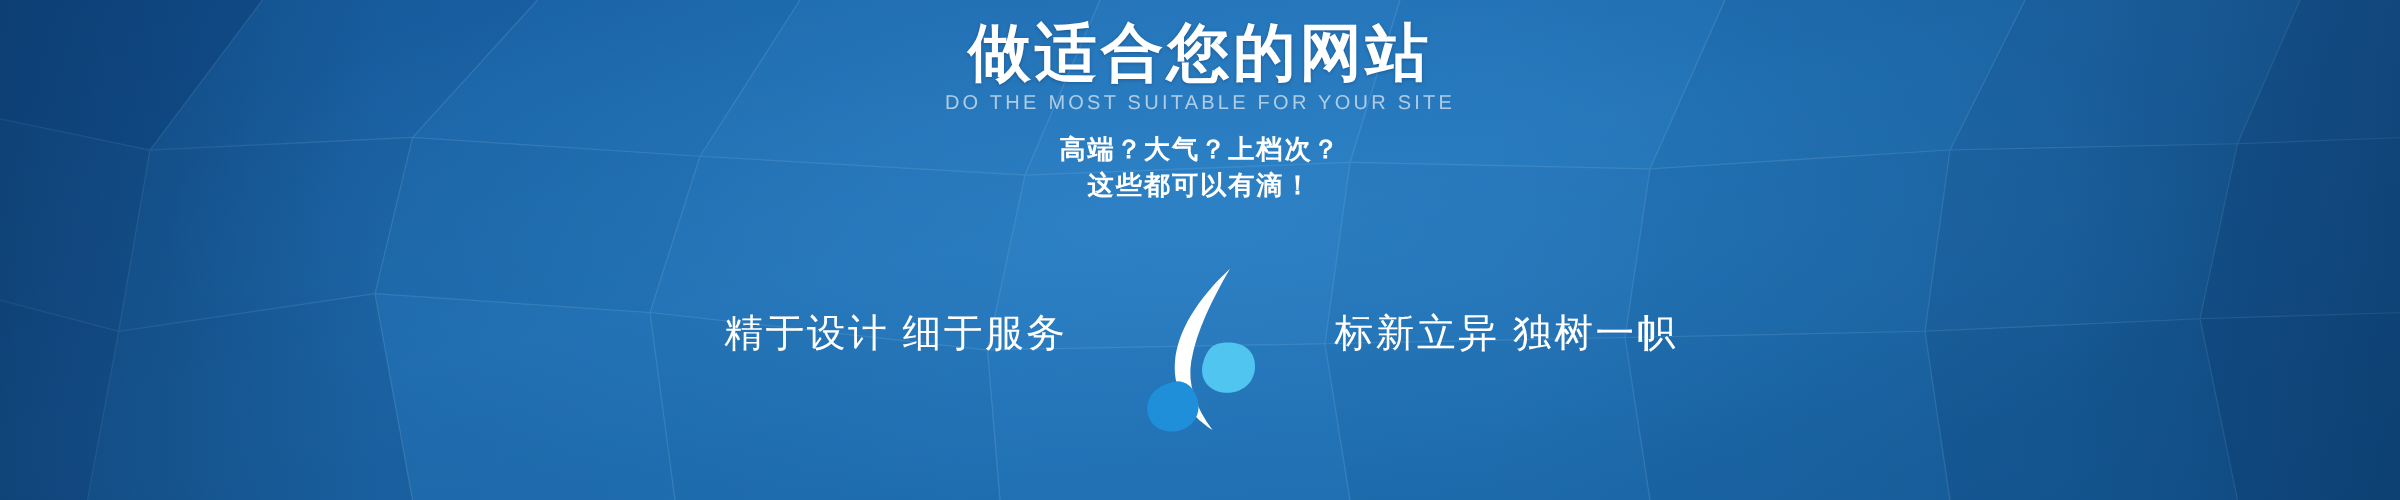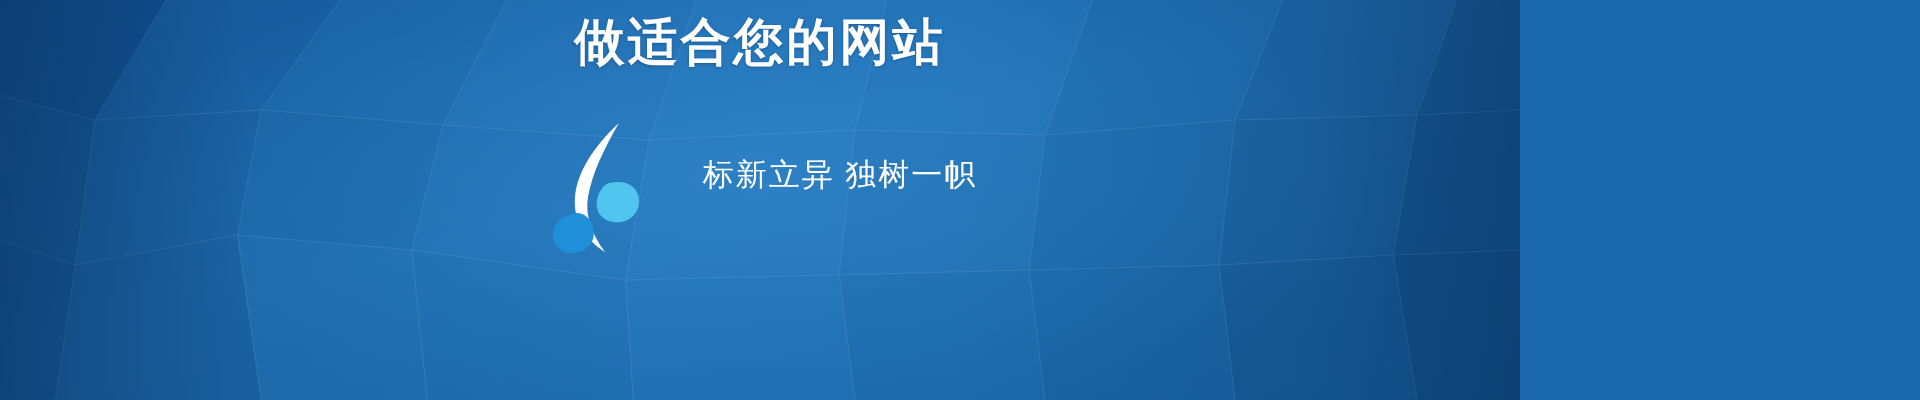--- a/index.html
+++ b/index.html
@@ -3,21 +3,21 @@
 <meta charset="utf-8">
 <title>Banner</title>
 <style>
   html,body{margin:0;padding:0;}
   body{
     width:1920px;height:400px;overflow:hidden;
     font-family:"Liberation Sans","DejaVu Sans",sans-serif;
     background:#1a68ad;
   }
   .banner{
-    position:relative;width:1520px;height:400px;overflow:hidden;
+    position:relative;width:1920px;height:400px;overflow:hidden;
     background:#1d6cb0;
   }
   
   .poly-bg{position:absolute;inset:0;width:100%;height:100%;display:block;}
   .vignette{
     position:absolute;inset:0;
     background:
       radial-gradient(ellipse 70% 95% at 50% 45%, rgba(60,150,215,0.30) 0%, rgba(30,108,176,0.0) 62%),
       linear-gradient(90deg, rgba(10,48,92,0.55) 0%, rgba(10,48,92,0.10) 16%, rgba(0,0,0,0) 40%, rgba(0,0,0,0) 62%, rgba(10,48,92,0.16) 86%, rgba(10,48,92,0.50) 100%);
     pointer-events:none;
@@ -137,24 +137,30 @@
       <path d="M1620,0 L1560,120 L1540,265 L1560,400"></path>
       <path d="M1840,0 L1790,115 L1760,255 L1790,400"></path>
     </g>
   </svg>
   <div class="vignette"></div>
 
   <div class="content">
 
     <div class="title-cn">做适合您的网站</div>
 
+    <div class="title-en">DO THE MOST SUITABLE FOR YOUR SITE</div>
 
+    <div class="slogan">
+      <span class="line1">高端？大气？上档次？</span>
+      <span class="line2">这些都可以有滴！</span>
+    </div>
 
     <div class="bottom-row">
 
+      <div class="tagline left">精于设计 细于服务</div>
 
       <div class="logo">
         <svg viewBox="0 0 120 135">
 
           <path d="M84,2 C58,26 42,52 40,76 C38,100 50,118 70,131
                    C56,112 50,94 53,76 C57,52 70,26 84,2 Z" fill="#ffffff"></path>
 
           <path d="M74,62 C92,58 104,66 104,80 C104,94 92,103 78,101
                    C66,99 60,90 62,79 C64,70 68,64 74,62 Z" fill="#4fc5ef"></path>
 

